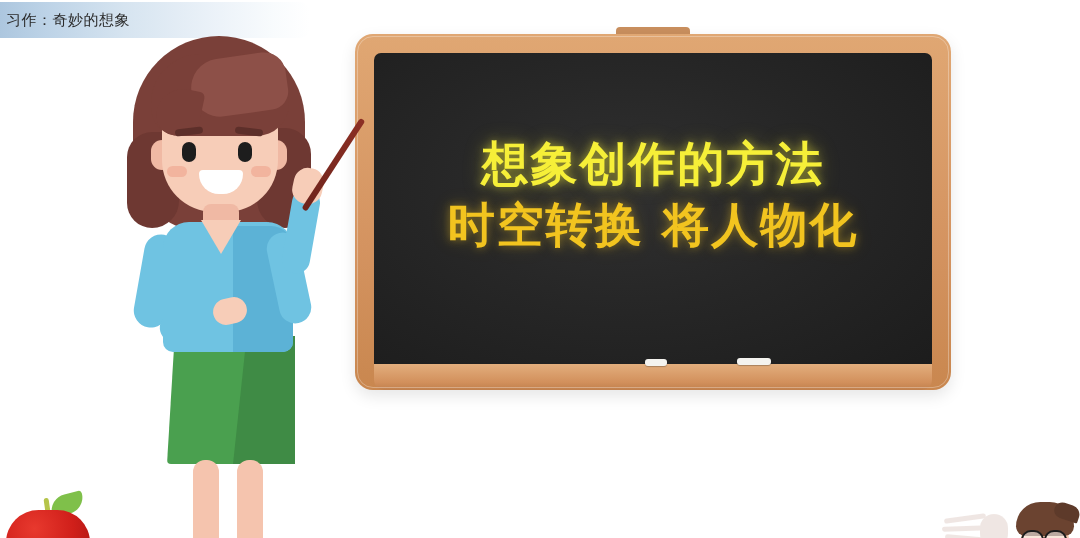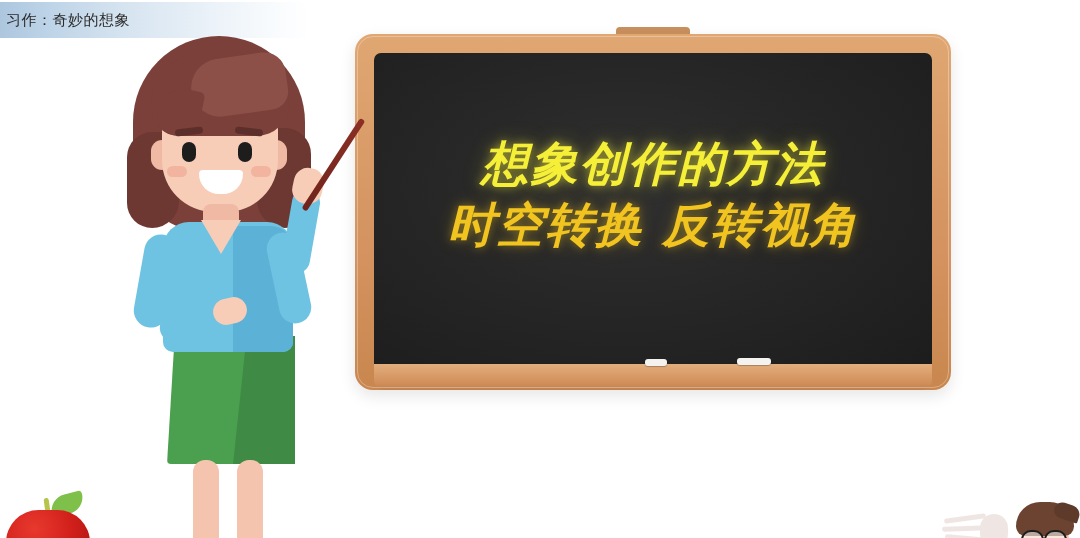--- a/index.html
+++ b/index.html
@@ -92,21 +92,20 @@
   #board-surface {
     position: absolute;
     left: 19px;
     top: 19px;
     width: 558px;
     height: 318px;
     background: #232323;
     background-image: radial-gradient(ellipse at 45% 42%, #303030 0%, #262626 48%, #1c1c1c 100%);
     border-radius: 7px;
     overflow: hidden;
-    font-style: italic;
   }
   #board-ledge {
     position: absolute;
     left: 19px;
     top: 330px;
     width: 558px;
     height: 26px;
     background: linear-gradient(180deg, #e3ae7d 0%, #d2905c 70%, #c07f4c 100%);
     border-radius: 0 0 10px 10px;
   }
@@ -437,21 +436,21 @@
   <div id="title-banner">
     <div id="title-text">习作：奇妙的想象</div>
   </div>
 
   <div id="board-wrap">
     <div id="board-hook"></div>
     <div id="board-frame">
       <div id="board-surface">
         <div id="board-text">
           <div class="board-line" id="board-line-1">想象创作的方法</div>
-          <div class="board-line" id="board-line-2">时空转换  反转视角</div>
+          <div class="board-line" id="board-line-2">时空转换  将人物化</div>
         </div>
       </div>
       <div id="board-ledge"></div>
       <div class="chalk" id="chalk-1"></div>
       <div class="chalk" id="chalk-2"></div>
     </div>
   </div>
 
   <div id="teacher">
     <div class="tp" id="hair-back"></div>

